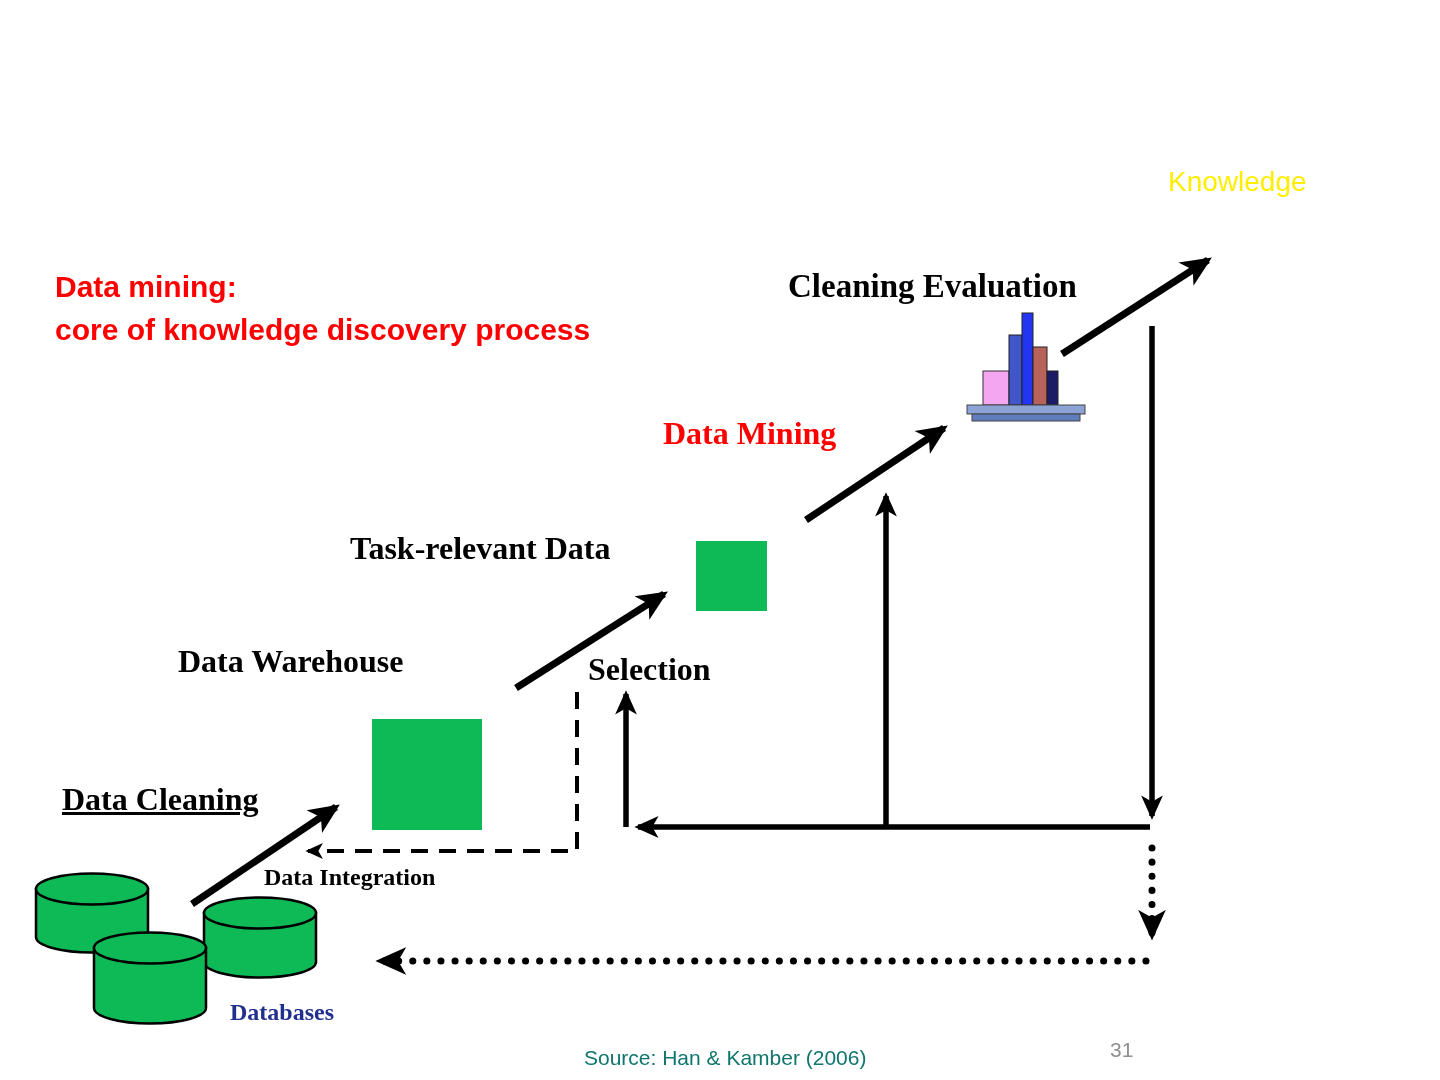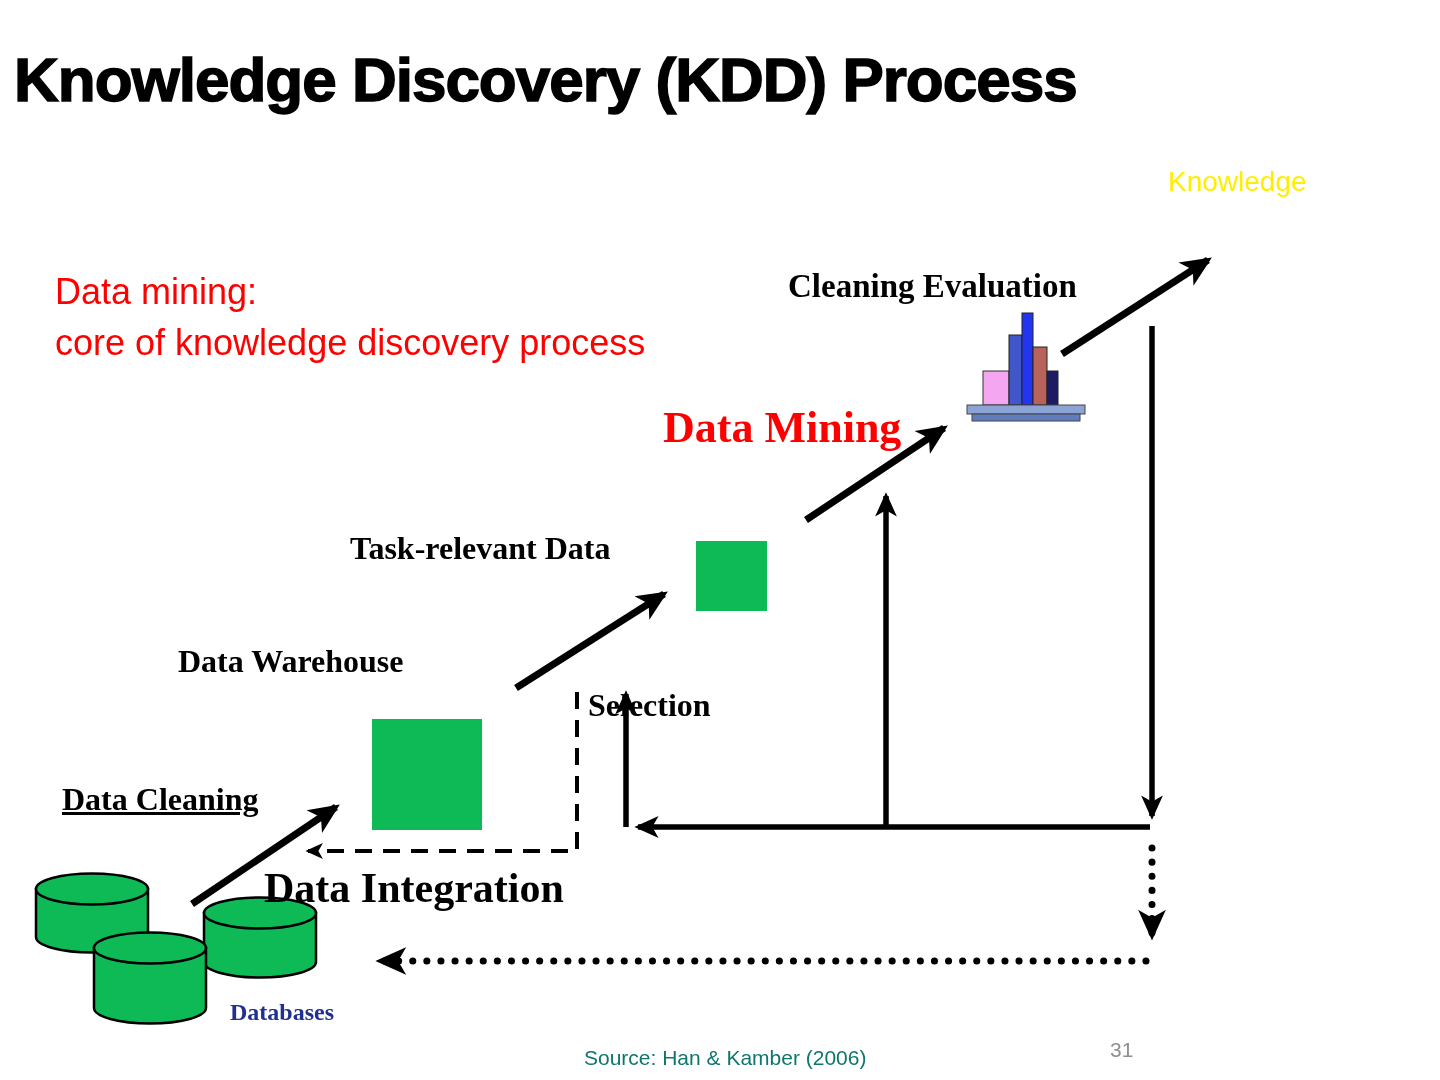--- a/index.html
+++ b/index.html
@@ -16,40 +16,39 @@
     -webkit-text-stroke: 1.5px #000;
   }
   svg.diagram { position: absolute; left: 0; top: 0; }
   .label { position: absolute; white-space: nowrap; }
   .serif { font-family: "Liberation Serif", serif; font-weight: 700; color: #000; }
   .conn { stroke: #000; fill: none; }
   .green-shape { fill: var(--shape-green); }
   .cyl { fill: var(--shape-green); stroke: #000; stroke-width: 2.5; }
 
   .knowledge-label { left: 1168px; top: 166px; font-size: 28px; color: var(--knowledge-yellow); }
-  .note { position: absolute; left: 55px; top: 266px; font-weight: 400; font-size: 36px;
+  .note { position: absolute; left: 55px; top: 266px; font-weight: 700; font-size: 30px;
           color: var(--note-red); line-height: 1.42; }
   .note-line { display: block; white-space: nowrap; }
   .pattern-evaluation { left: 788px; top: 268px; font-size: 33px; }
-  .data-mining { left: 663px; top: 402px; font-size: 44px; color: var(--data-mining-red); }
+  .data-mining { left: 663px; top: 415px; font-size: 32px; color: var(--data-mining-red); }
   .task-relevant { left: 350px; top: 530px; font-size: 32px; }
   .data-warehouse { left: 178px; top: 643px; font-size: 32px; }
-  .selection { left: 588px; top: 651px; font-size: 32px; margin-top: 36px; }
+  .selection { left: 588px; top: 651px; font-size: 32px; }
   .data-cleaning { left: 62px; top: 781px; font-size: 32px; text-decoration: underline; }
-  .data-integration { left: 264px; top: 864px; font-size: 42px; }
+  .data-integration { left: 264px; top: 864px; font-size: 24px; }
   .databases { left: 230px; top: 999px; font-size: 24px; color: var(--databases-navy); }
   .source { left: 548px; top: 1046px; font-size: 21px; color: #0f766e; margin-left: 36px; }
   .page-number { left: 1110px; top: 1038px; font-size: 21px; color: var(--page-number-gray); }
 </style>
 </head>
 <body>
 
 <div class="slide">
 
-  <h1 class="title">Knowledge Discovery (KDD) Process</h1>
 
   <svg class="diagram" viewBox="0 0 1440 1080" width="1440" height="1080">
     <defs>
       <marker id="ah" viewBox="0 0 10 10" refX="8.5" refY="5" markerWidth="4.4" markerHeight="4.4" orient="auto-start-reverse">
         <path d="M0,0.5 L10,5 L0,9.5 L2.6,5 Z" fill="#000"></path>
       </marker>
     </defs>
 
     <line class="conn" x1="1152" y1="326" x2="1152" y2="816" stroke-width="5.5" marker-end="url(#ah)"></line>
     <line class="conn" x1="1150" y1="827" x2="638" y2="827" stroke-width="5.5" marker-end="url(#ah)"></line>

